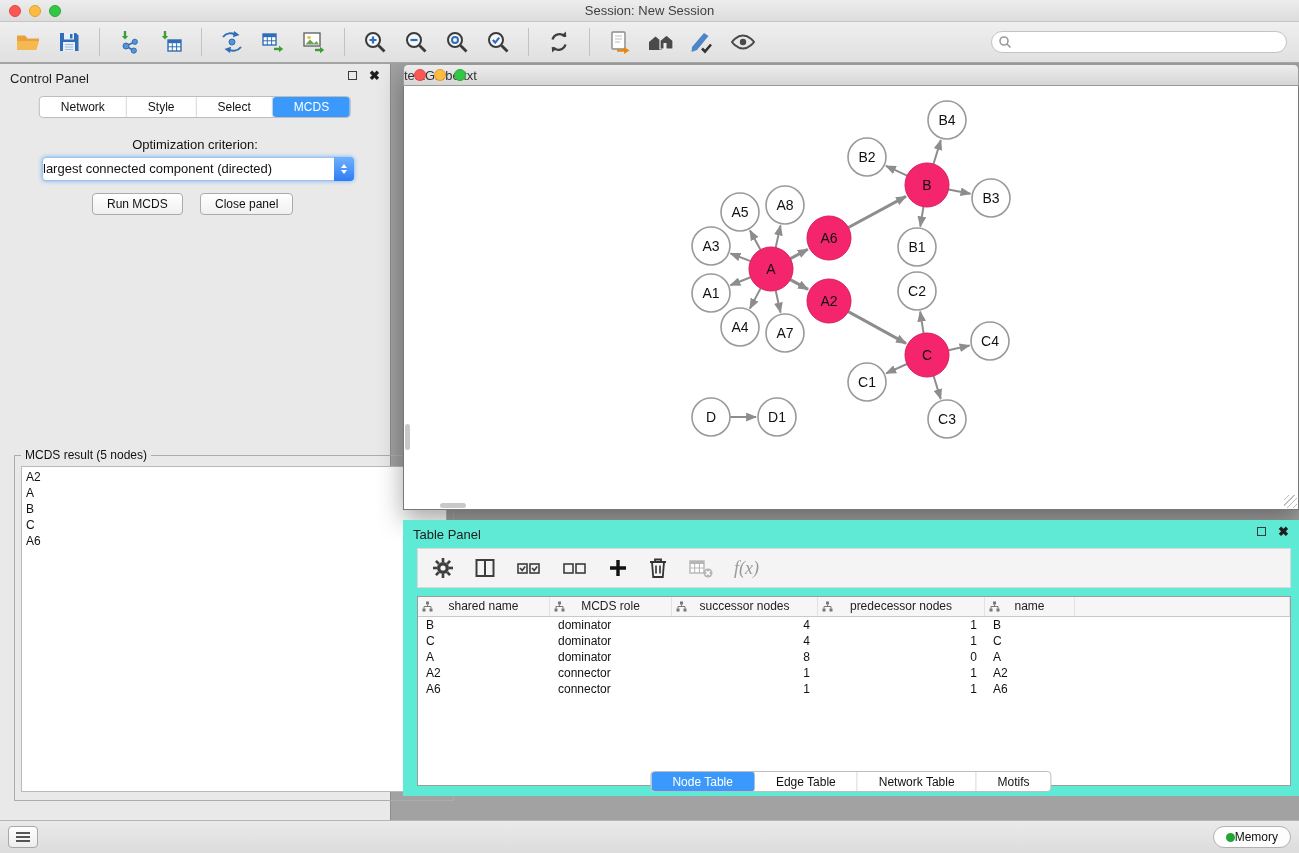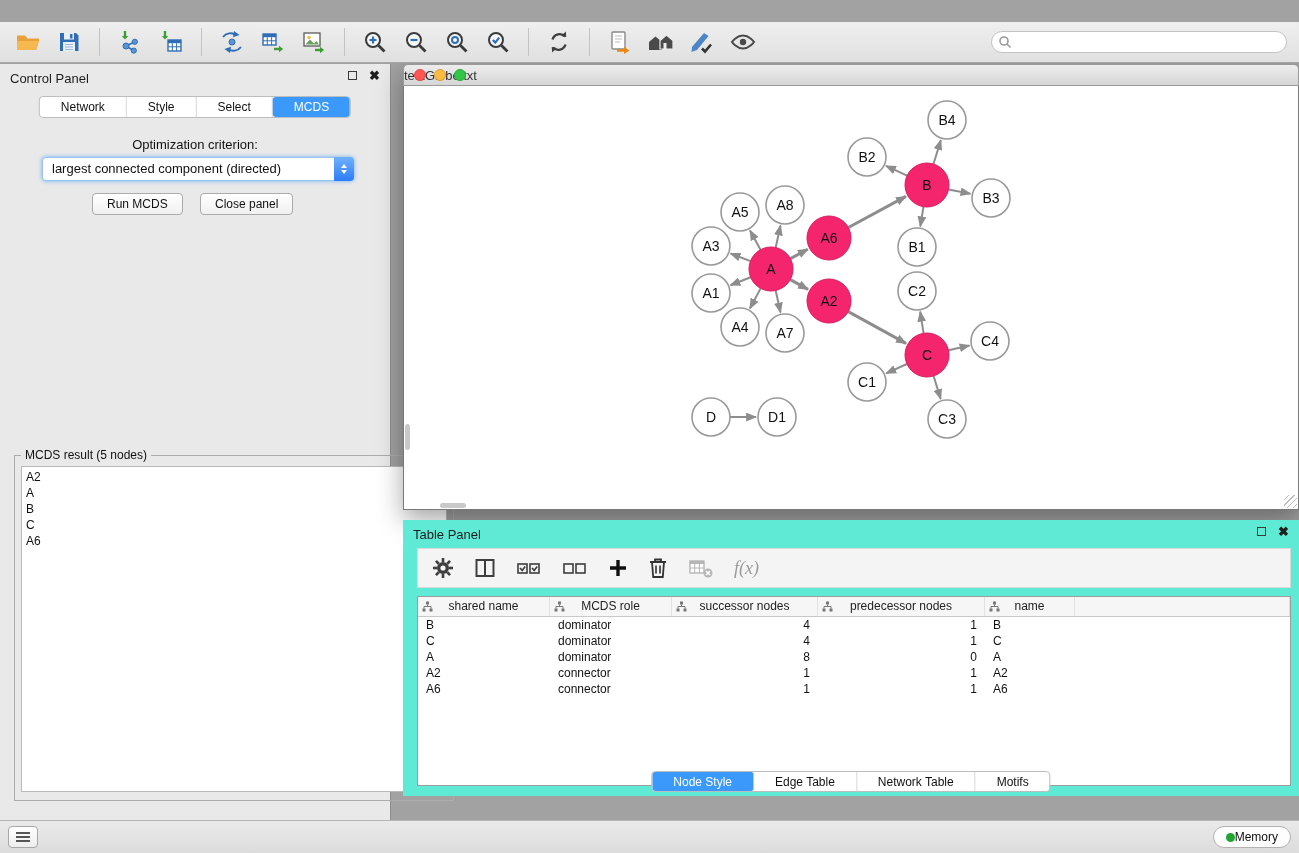--- a/index.html
+++ b/index.html
@@ -39,21 +39,21 @@
     height:22px; overflow:hidden; }
   .cp-tabs { position:absolute; left:50%; transform:translateX(-50%); top:32px; }
   .cp-tab, .tp-tab { padding:0 21px; line-height:20px; font-size:12px; color:#111;
     border-right:1px solid #D8D8D8; white-space:nowrap; }
   .cp-tab:last-child, .tp-tab:last-child { border-right:none; }
   .cp-tab.active, .tp-tab.active { background:#3B99FC; color:#FFF; border-radius:3px; }
 
   .opt-label { position:absolute; top:73px; width:100%; text-align:center; font-size:13px; color:#111; }
   .combo { position:absolute; left:42px; top:93px; width:312px; height:24px; background:#FFF;
     border:1px solid #9FC3EE; border-radius:4px; box-shadow:0 0 4px rgba(59,153,252,.75);
-    font-size:13px; line-height:22px; padding-left:9px; color:#111; }
+    font-size:13px; line-height:22px; padding-left:0; color:#111; }
   .combo-btn { position:absolute; right:-1px; top:-1px; width:20px; height:24px;
     background:linear-gradient(#6FB1FC,#2E7CF6); border-radius:0 4px 4px 0;
     display:flex; flex-direction:column; align-items:center; justify-content:center; gap:2px; }
   .arr-up { width:0; height:0; border-left:3.5px solid transparent; border-right:3.5px solid transparent; border-bottom:4px solid #FFF; }
   .arr-down { width:0; height:0; border-left:3.5px solid transparent; border-right:3.5px solid transparent; border-top:4px solid #FFF; }
 
   .btn { position:absolute; top:129px; height:22px; background:linear-gradient(#FFFFFF,#F0F0F0);
     border:1px solid #ABABAB; border-radius:4px; font-size:12px; color:#111; padding:0 14px; line-height:20px; }
   #run-btn { left:92px; }
   #close-panel-btn { left:200px; }
@@ -105,20 +105,28 @@
   .memory-btn { position:absolute; right:8px; top:5px; height:22px; border:1px solid #B2B2B2;
     border-radius:11px; background:#FDFDFD; display:flex; align-items:center; padding:0 12px;
     font-size:12px; color:#111; }
   .mem-dot { width:9px; height:9px; border-radius:50%; background:#21A633; }
 </style>
 </head>
 <body>
 
 <div class="app">
 
+  <div class="titlebar">
+    <div class="lights">
+      <span class="tl red"></span>
+      <span class="tl yellow"></span>
+      <span class="tl green"></span>
+    </div>
+    <div class="title">Session: New Session</div>
+  </div>
 
   <div class="toolbar">
     <span class="ticon">
         <svg width="26" height="26" viewBox="0 0 26 26">
           <path d="M2 6.5h8l2.5 3H24v2.5H2z" fill="#E9A13C"></path>
           <path d="M2 12h22l-2.5 9H2z" fill="#F6B952"></path>
         </svg>
       </span>
     <span class="ticon">
         <svg width="24" height="24" viewBox="0 0 24 24">
@@ -553,21 +561,21 @@
             <div class="tbl-cell a-left">A6</div>
             <div class="tbl-cell a-left">connector</div>
             <div class="tbl-cell a-right">1</div>
             <div class="tbl-cell a-right">1</div>
             <div class="tbl-cell a-left">A6</div>
             <div class="tbl-cell"></div>
           </div>
         </div>
     </div>
     <div class="tp-tabs" id="tp-tabs">
-        <div class="tp-tab active">Node Style</div>
+        <div class="tp-tab active">Node Table</div>
         <div class="tp-tab">Edge Table</div>
         <div class="tp-tab">Network Table</div>
         <div class="tp-tab">Motifs</div>
       </div>
   </div>
 
   <div class="statusbar">
     <span class="menu-btn">
       <svg width="16" height="12" viewBox="0 0 16 12">
           <path d="M1 2h14M1 6h14M1 10h14" stroke="#555" stroke-width="1.8"></path>

